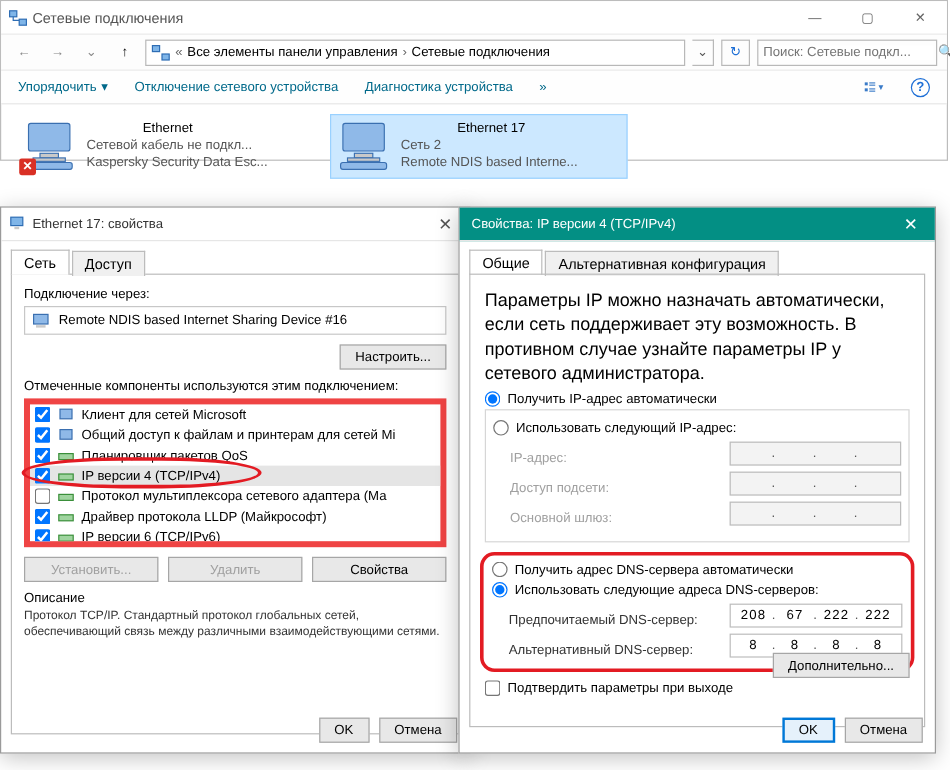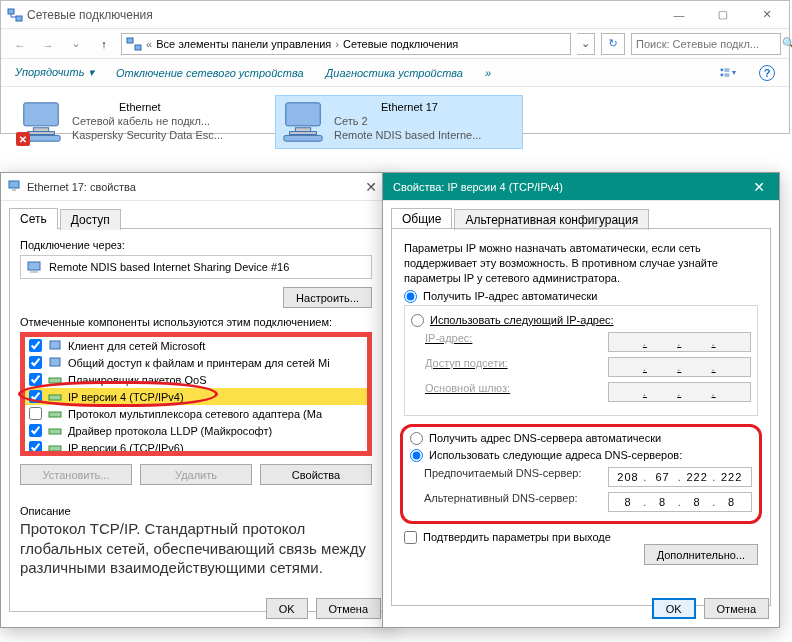--- a/index.html
+++ b/index.html
@@ -18,21 +18,21 @@
   .nav-btn { width: 22px; height: 22px; display: flex; align-items: center; justify-content: center; color: #888; }
   .nav-btn.enabled { color: #000; }
   .breadcrumb { flex: 1; height: 22px; border: 1px solid #b8b8b8; display: flex; align-items: center; padding: 0 4px; gap: 4px; background: #fff; font-size: 11px; }
   .breadcrumb .sep { color: #666; }
   .breadcrumb-drop { width: 18px; height: 22px; border: 1px solid #b8b8b8; border-left: 0; display: flex; align-items: center; justify-content: center; color: #555; }
   .refresh-btn { width: 24px; height: 22px; border: 1px solid #b8b8b8; display: flex; align-items: center; justify-content: center; color: #1e6fd6; }
   .search-box { width: 150px; height: 22px; border: 1px solid #b8b8b8; display: flex; align-items: center; padding: 0 4px; gap: 4px; color: #888; }
   .search-box input { border: 0; outline: 0; flex: 1; font-size: 11px; color: #888; }
 
   .cmdbar { height: 28px; background: #fefefe; border-bottom: 1px solid #e6e6e6; display: flex; align-items: center; gap: 22px; padding: 0 14px; color: #00698a; font-size: 12px; }
-  .cmdbar .cmd { display: flex; align-items: flex-start; gap: 4px; font-style: italic; }
+  .cmdbar .cmd { display: flex; align-items: center; gap: 4px; }
   .cmdbar .spacer { flex: 1; }
   .cmdbar .tool { width: 18px; height: 18px; color: #4a6; display: flex; align-items: center; justify-content: center; border: 1px solid transparent; }
   .cmdbar .tool.icons-view { color: #3a7bc8; }
 
   .conn-list { display: flex; gap: 14px; padding: 8px 12px; height: 70px; }
   .conn-item { width: 248px; display: flex; gap: 8px; padding: 4px; border: 1px solid transparent; }
   .conn-item.selected { background: #cce8ff; border: 1px solid #99d1ff; }
   .conn-icon { width: 46px; height: 44px; flex: none; position: relative; }
   .conn-icon svg { width: 100%; height: 100%; }
   .conn-icon .err { position: absolute; left: -2px; bottom: -2px; width: 14px; height: 14px; background: #d93025; border-radius: 2px; display: flex; align-items: center; justify-content: center; color: #fff; font-size: 10px; font-weight: bold; }
@@ -55,45 +55,45 @@
   .field-label { font-size: 11px; margin-bottom: 4px; }
   .device-box { height: 24px; border: 1px solid #c7c7c7; display: flex; align-items: center; gap: 6px; padding: 0 6px; margin-bottom: 8px; }
   .btn { height: 21px; padding: 0 12px; border: 1px solid #a6a6a6; background: #e8e8e8; font-size: 11px; display: inline-flex; align-items: center; justify-content: center; cursor: default; }
   .btn.disabled { color: #a0a0a0; }
 
   .comp-list-wrap { position: relative; }
   .comp-list { border: 5px solid #ef4444; height: 124px; overflow: hidden; margin-top: 4px; }
   .comp-row { display: flex; align-items: center; gap: 6px; height: 17px; padding: 0 4px; font-size: 11px; white-space: nowrap; }
   .comp-row input[type=checkbox] { width: 13px; height: 13px; }
   .comp-row .ci { width: 14px; height: 14px; flex: none; }
-  .comp-row.sel { background: #fde047; }
+  .comp-row.sel { background: #e5e5e5; }
   .highlight-oval { position: absolute; border: 3px solid #e31b23; border-radius: 50% / 60%; pointer-events: none; }
   .highlight-oval.a { left: -2px; top: 49px; width: 200px; height: 26px; }
 
   .btn-row { display: flex; gap: 8px; margin-top: 8px; }
   .btn-row .btn { flex: 1; text-align: center; }
 
-  .desc-box { margin-top: 20px; }
+  .desc-box { margin-top: 8px; }
   .desc-box .desc-label { font-size: 11px; margin-bottom: 2px; }
-  .desc-box .desc-text { font-size: 15px; color: #333; line-height: 1.3; }
+  .desc-box .desc-text { font-size: 10px; color: #333; line-height: 1.3; }
 
   .dlg-buttons { position: absolute; right: 10px; bottom: 8px; display: flex; gap: 8px; }
 
   
   .dlg.ipv4 { left: 382px; top: 172px; width: 398px; height: 456px; }
   .dlg.ipv4 .dlg-title { background: #038f84; color: #fff; }
   .dlg.ipv4 .dlg-title .x { color: #fff; }
   .dlg.ipv4 .tab-body { height: calc(100% - 76px); padding: 12px 12px 6px; position: relative; }
-  .note { font-size: 11px; line-height: 1.35; margin-bottom: 0; }
+  .note { font-size: 15px; line-height: 1.35; margin-bottom: 0; }
 
   .radio-row { display: flex; align-items: center; gap: 6px; font-size: 11px; margin: 4px 0; }
   .radio-row input[type=radio] { width: 13px; height: 13px; }
   .fieldset { border: 1px solid #d6d6d6; border-top: none; margin: -2px 0 10px; padding: 6px 6px 8px 20px; }
-  .fieldset.with-top { border-top: 1px solid #d6d6d6; padding-top: 4px; text-decoration: underline; }
-  .ip-row { display: flex; align-items: flex-start; gap: 6px; margin: 5px 0; }
+  .fieldset.with-top { border-top: 1px solid #d6d6d6; padding-top: 4px; }
+  .ip-row { display: flex; align-items: flex-end; gap: 6px; margin: 5px 0; }
   .ip-row .lbl { width: 180px; font-size: 11px; color: #333; }
   .ip-row.disabled .lbl { color: #a0a0a0; }
   .ip-input { width: 146px; height: 20px; border: 1px solid #bcbcbc; display: flex; align-items: center; justify-content: space-evenly; padding: 0 4px; font-size: 11px; background: #fff; letter-spacing: 1px; }
   .ip-input.disabled { background: #f3f3f3; color: #bcbcbc; }
   .ip-input .oct { width: 26px; text-align: center; }
   .ip-input .dot { color: #555; }
 
   .dns-block { position: relative; padding: 2px 6px 8px 6px; }
   .highlight-rect { position: absolute; border: 3px solid #e31b23; border-radius: 12px; pointer-events: none; left: -4px; top: -2px; right: -4px; height: 100px; }
 

